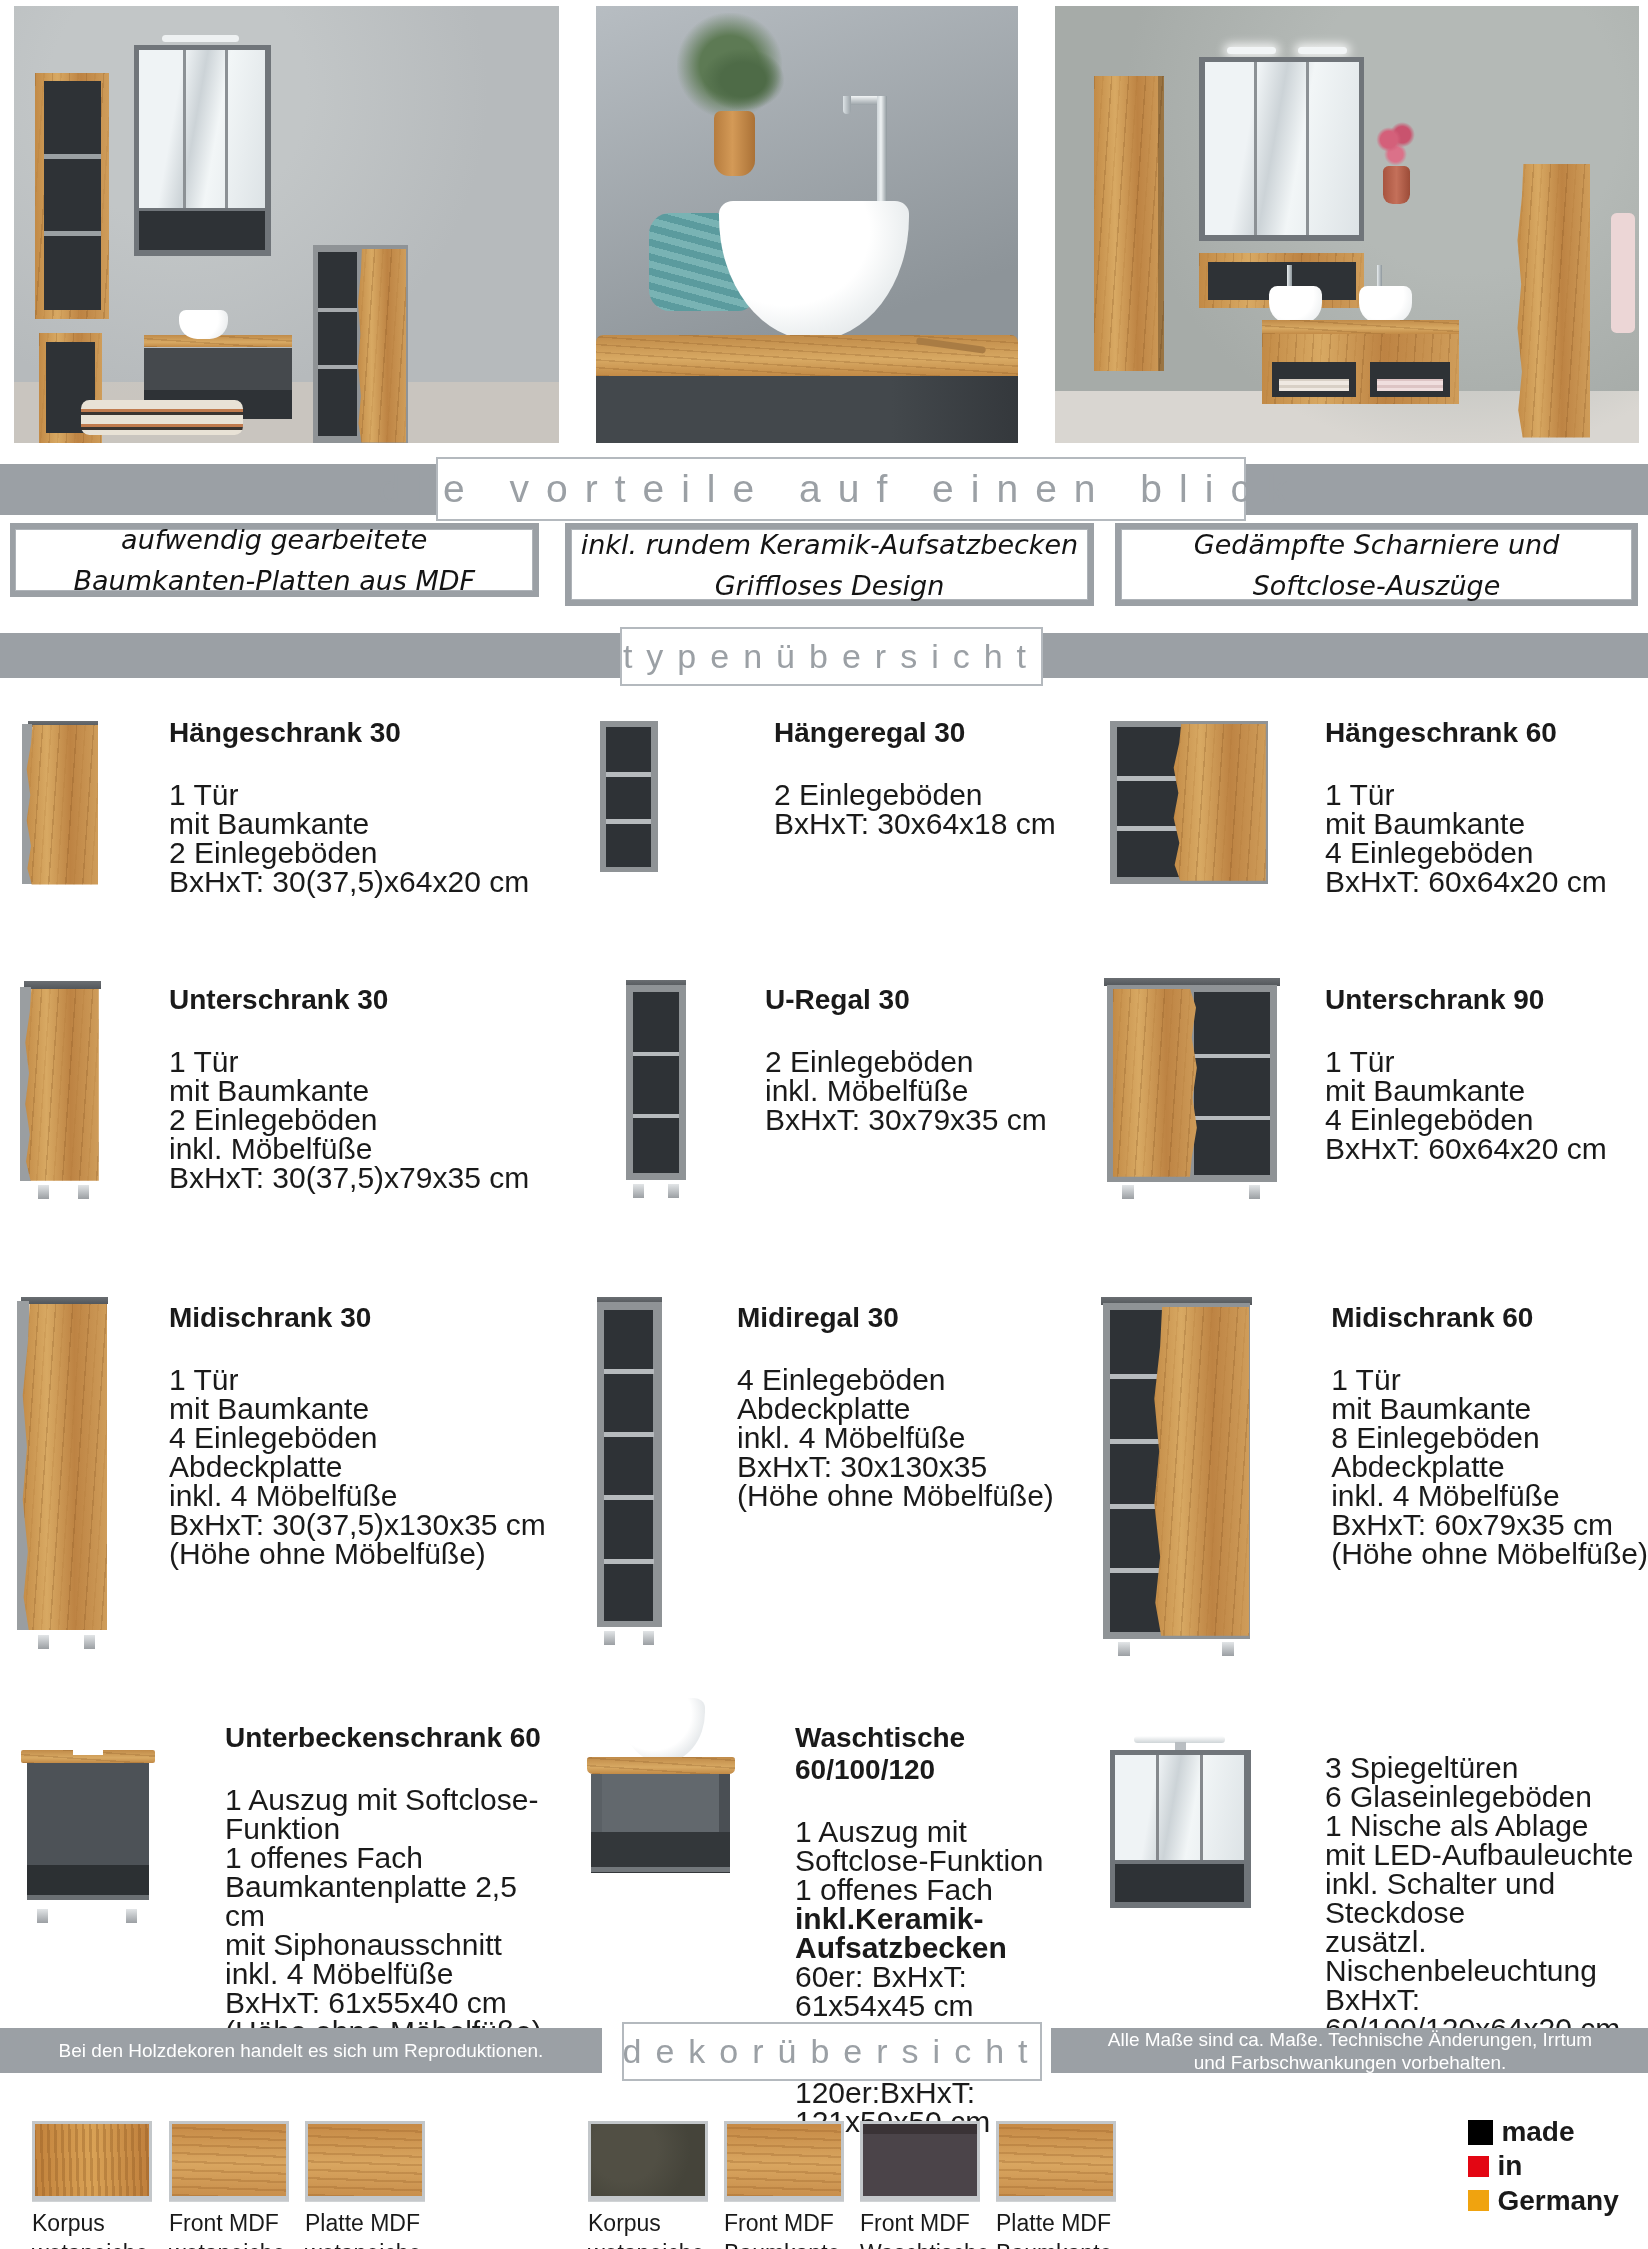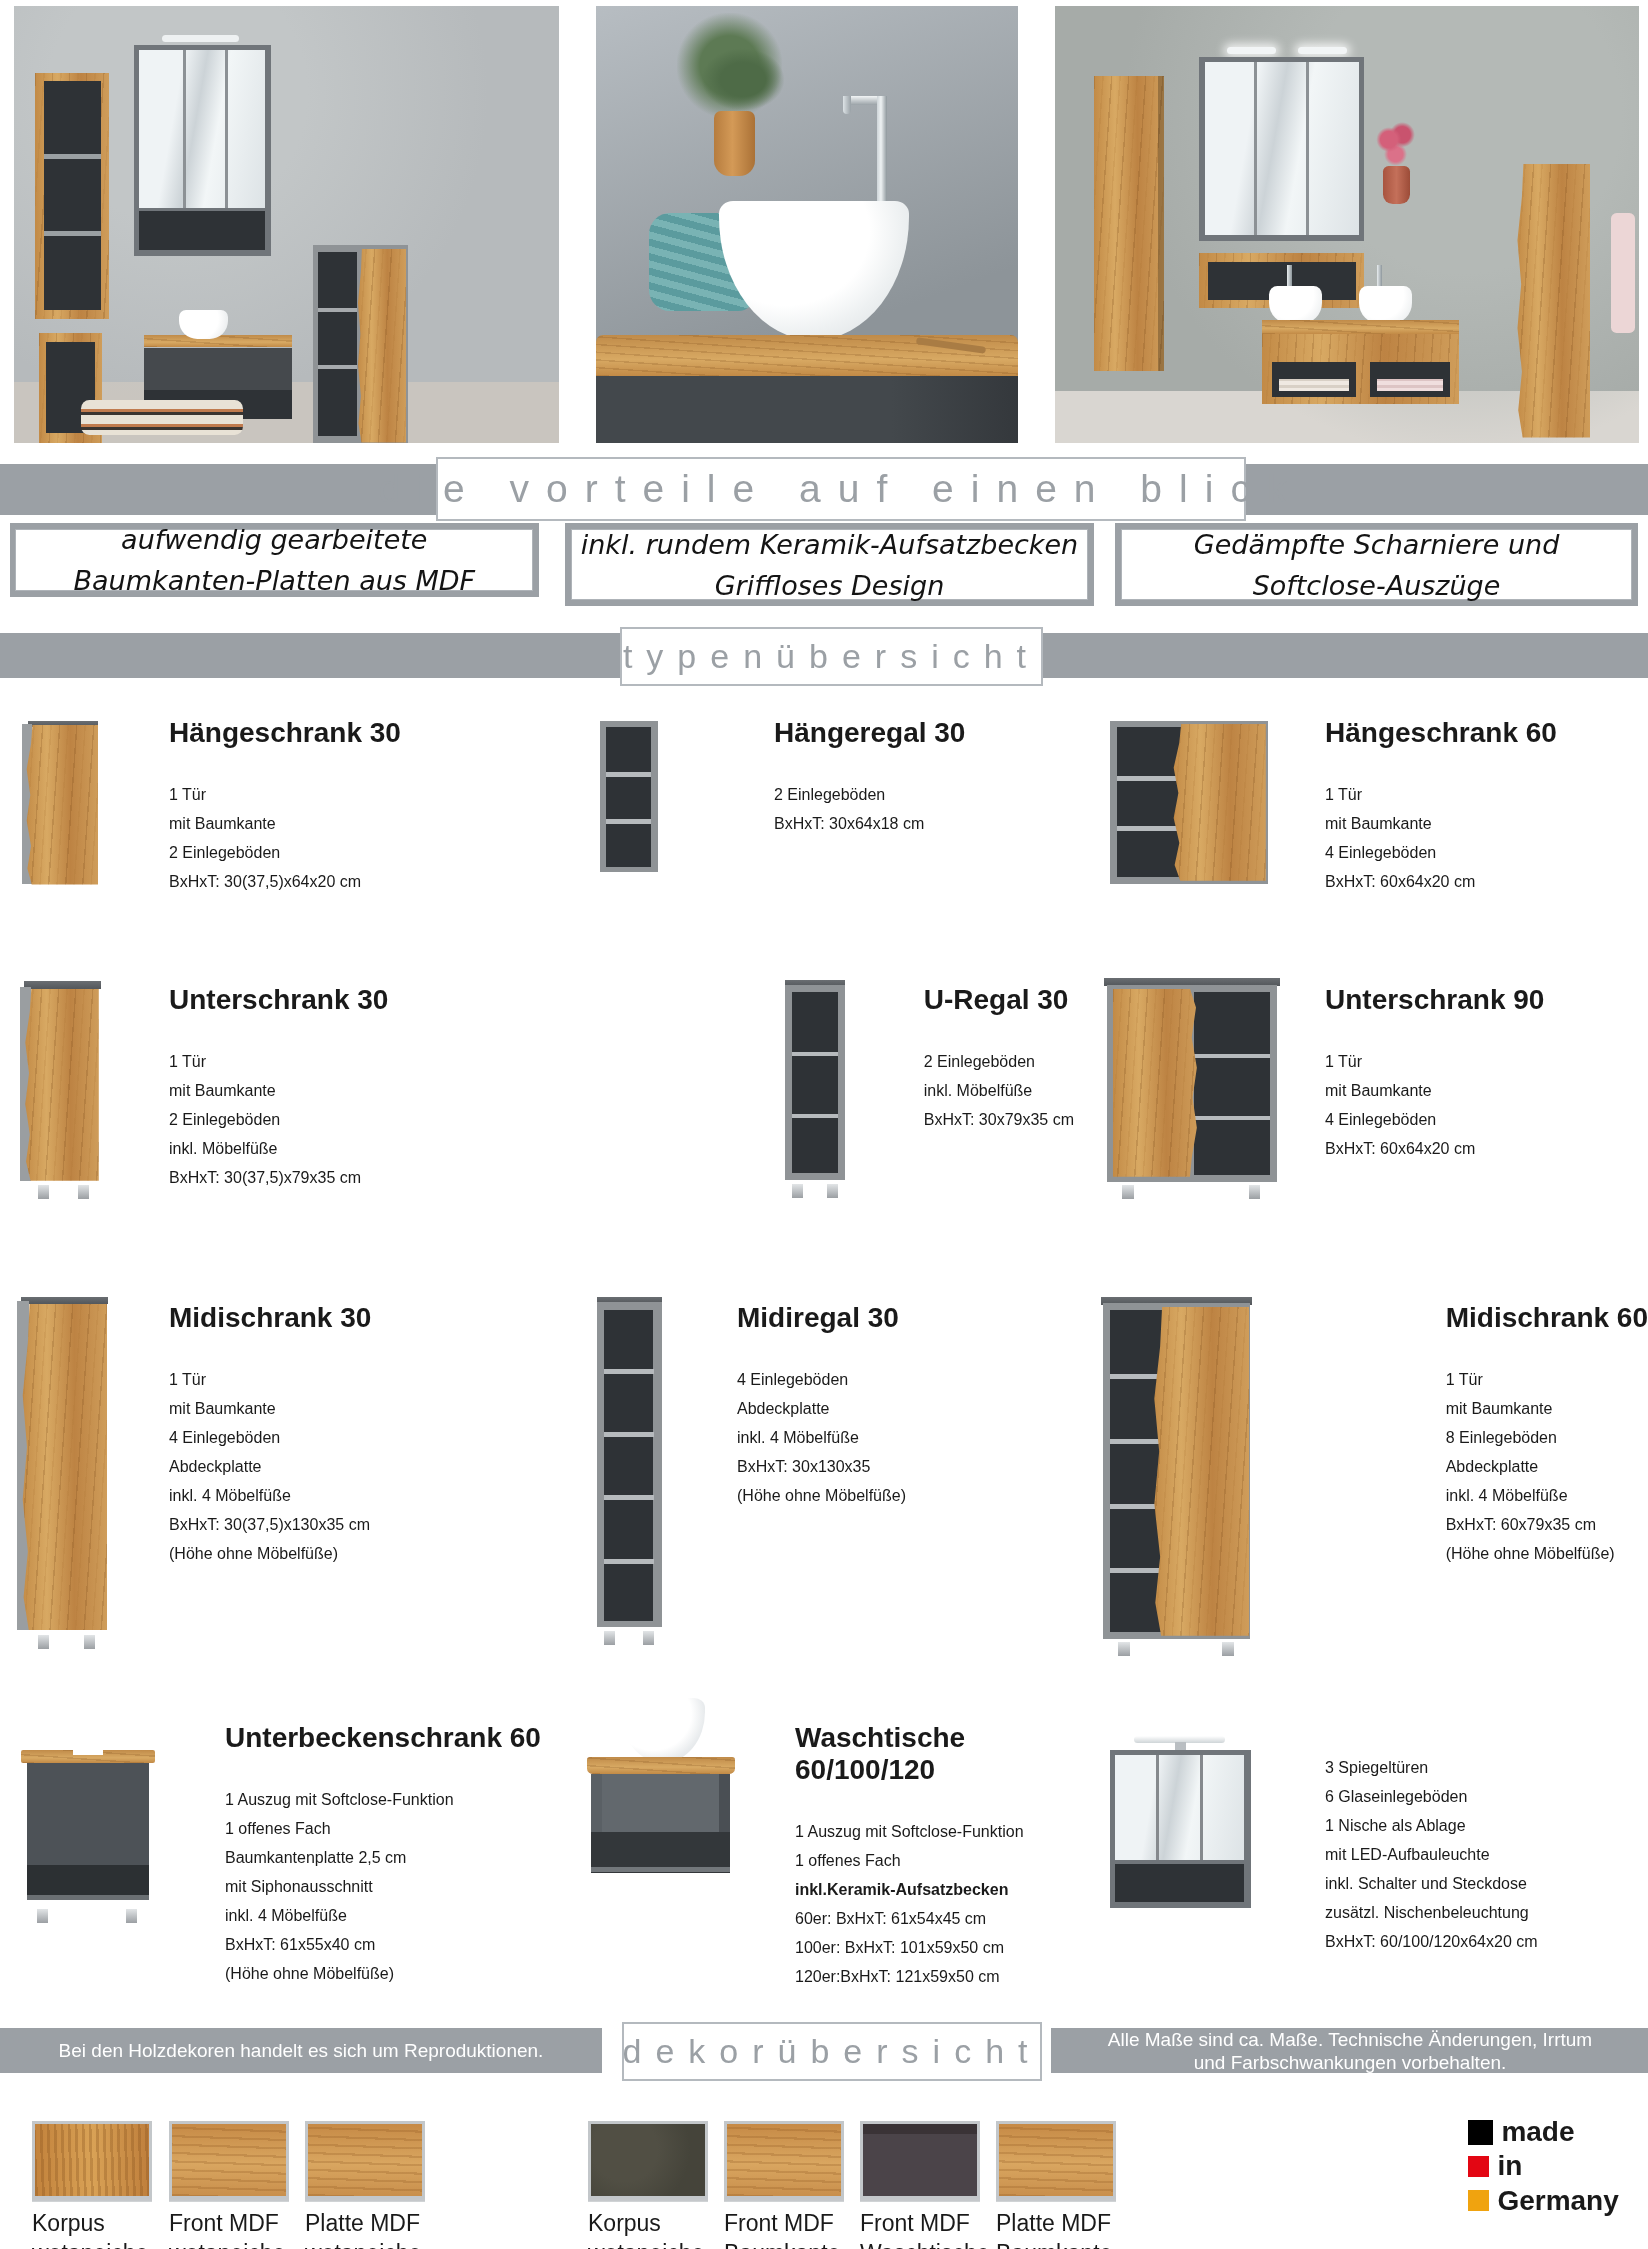--- a/index.html
+++ b/index.html
@@ -31,21 +31,21 @@
   .featwrap{position:absolute;background:#9ba0a5;padding:5.6px;}
   .featbox{background:#ffffff;border:1.4px solid #aeb3b8;width:100%;height:100%;box-sizing:border-box;
            display:flex;align-items:center;justify-content:center;text-align:center;}
   .feattext{font-family:"DejaVu Sans",sans-serif;font-style:italic;font-size:27px;line-height:41px;white-space:pre-line;color:#141414;}
 
   
   .cell{position:absolute;display:flex;}
   .pimg{flex:0 0 auto;}
   .ptext{padding-top:9.8px;}
   .ptitle{font-size:28px;font-weight:bold;white-space:pre-line;line-height:32px;}
-  .pdetails{font-size:16px;line-height:29px;margin-top:31px;white-space:pre-line;}
+  .pdetails{font-size:30px;line-height:29px;margin-top:31px;white-space:pre-line;}
   .pdetails.cont{margin-top:0;}
   .pdetails.boldline{font-weight:bold;margin-top:0;}
 
   .fx{position:relative;}
   .fx *{position:absolute;}
   .wavyL{clip-path:polygon(10% 0,100% 0,100% 100%,9% 100%,3% 90%,8% 76%,2% 60%,7% 44%,2% 28%,8% 12%);}
   .wavyR{clip-path:polygon(0 0,90% 0,97% 10%,92% 26%,98% 42%,93% 58%,98% 74%,92% 90%,90% 100%,0 100%);}
   .cap{background:linear-gradient(180deg,#6a6e72,#53575b);}
   .korpus{background:#8f9396;}
   .shelfline{left:0;right:0;height:4.9px;background:#b6babd;}
@@ -228,21 +228,21 @@
   <div class="ptext">
     <div class="ptitle">Unterschrank 30</div>
     <div class="pdetails">1 Tür
 mit Baumkante
 2 Einlegeböden
 inkl. Möbelfüße
 BxHxT: 30(37,5)x79x35 cm</div>
   </div>
 </div>
 
-<div class="cell" style="left:568px;top:974px;width:506px;justify-content:flex-end;">
+<div class="cell" style="left:612px;top:974px;width:506px;">
   <div class="pimg" style="width:153px;">
     <div class="fx" style="width:60px;height:218px;margin:5.6px 0 0 14px;">
       <div class="cap" style="left:0;top:0;width:60px;height:7px;"></div>
       <div class="korpus" style="left:0;top:5.6px;width:60px;height:195px;"></div>
       <div class="innerdark" style="left:7px;top:12.7px;width:46px;height:181px;"></div>
       <div class="shelfline" style="left:7px;right:7px;top:72px;"></div>
       <div class="shelfline" style="left:7px;right:7px;top:134px;"></div>
       <div class="foot" style="left:7px;"></div>
       <div class="foot" style="left:42px;"></div>
     </div>

